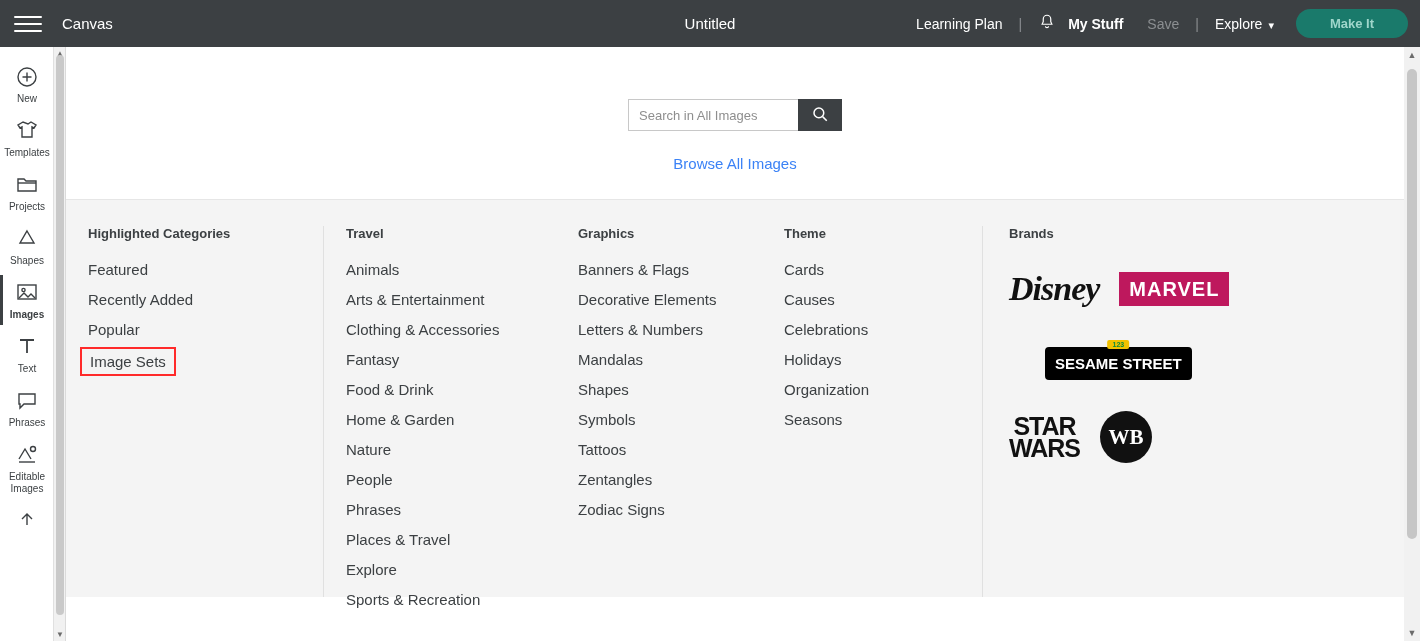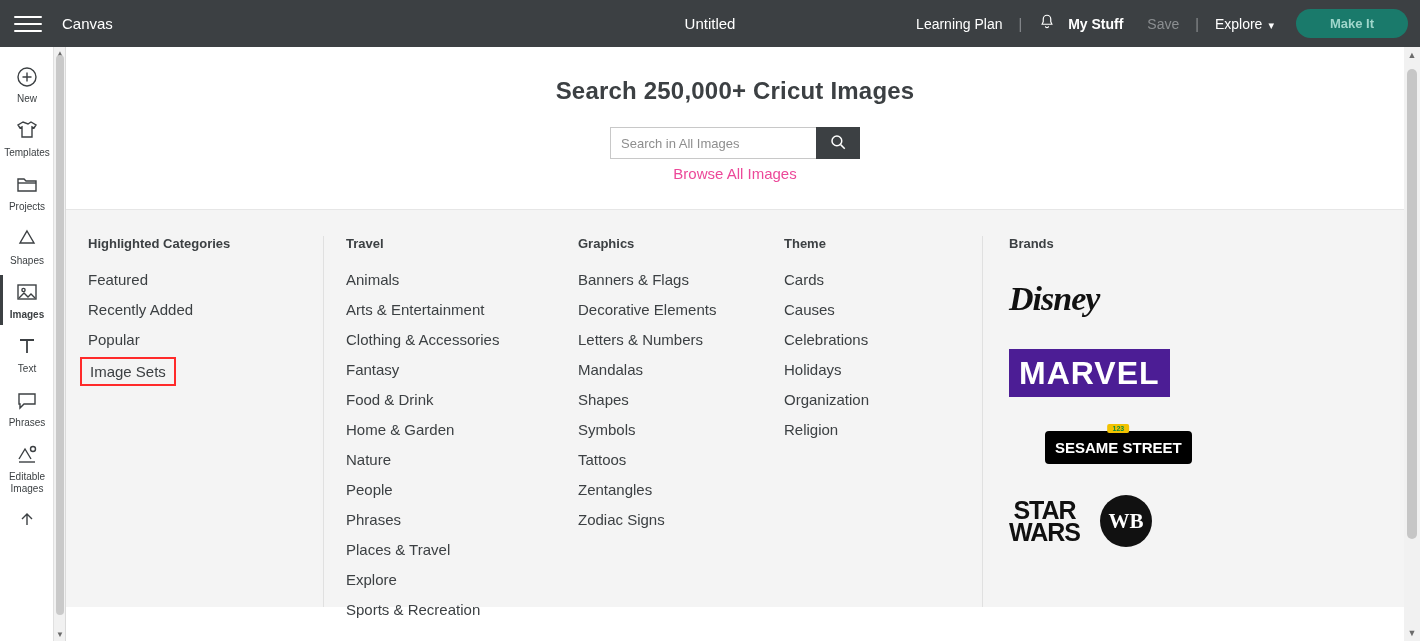--- a/index.html
+++ b/index.html
@@ -55,29 +55,29 @@
 
   
   .panel {
     position: absolute; top: 47px; left: 66px; width: 1338px; height: 594px;
     background: #ffffff; overflow: hidden;
   }
   .hero { background: #ffffff; padding: 30px 0 26px; text-align: center; }
   .hero h1 { font-size: 24px; color: #3c4043; font-weight: bold; letter-spacing: .2px; }
   .searchrow { margin-top: 22px; display: flex; justify-content: center; }
   .search-input {
-    width: 206px; height: 32px; border: 1px solid #c8c8c8; border-right: none;
+    width: 170px; height: 32px; border: 1px solid #c8c8c8; border-right: none;
     padding: 0 10px; font-size: 13px; color: #555; outline: none; background: #fff;
   }
   .search-input::placeholder { color: #8e8e8e; }
   .search-btn {
     width: 44px; height: 32px; background: #3c4043; border: none; cursor: pointer;
     display: flex; align-items: center; justify-content: center;
   }
-  .browse-all { margin-top: 6px; font-size: 15px; color: #ec4899; cursor: pointer; display: inline-block; }
+  .browse-all { margin-top: 24px; font-size: 15px; color: #3b82f6; cursor: pointer; display: inline-block; }
 
   .columns {
     background: #f4f4f4; border-top: 1px solid #e6e6e6;
     height: 398px; padding: 26px 0 0 0; position: relative;
     display: flex;
   }
   .col { padding-left: 22px; }
   .col.c1 { width: 258px; border-right: 1px solid #e0e0e0; }
   .col.c2 { width: 232px; }
   .col.c3 { width: 206px; }
@@ -88,21 +88,21 @@
   .col li { font-size: 15px; color: #3c4043; margin-bottom: 13px; cursor: pointer; }
   .col li.highlight {
     display: inline-block; border: 2px solid #ff2a2a; padding: 4px 8px;
     margin-left: -8px; margin-top: -4px; margin-bottom: 7px;
   }
 
   
   .brands { display: flex; flex-wrap: wrap; gap: 18px 20px; width: 260px; }
   .brand { height: 56px; display: flex; align-items: center; }
   .disney { font-family: "Liberation Serif", serif; font-size: 34px; font-style: italic; font-weight: bold; color: #111; letter-spacing: -1px; }
-  .marvel { background: #4c1d95; color: #fff; font-weight: bold; font-size: 32px; letter-spacing: 1px; padding: 6px 10px 5px; font-family: "Liberation Sans", sans-serif; }
+  .marvel { background: #be185d; color: #fff; font-weight: bold; font-size: 20px; letter-spacing: 1px; padding: 6px 10px 5px; font-family: "Liberation Sans", sans-serif; }
   .sesame { background: #000000; color: #fff; font-size: 15px; font-weight: bold; padding: 6px 8px; border: 2px solid #000000; border-radius: 4px; position: relative; margin-left: 36px; }
   .sesame .sign { position: absolute; top: -9px; left: 50%; transform: translateX(-50%); background: #f2c200; color: #0b8a3d; font-size: 7px; padding: 1px 5px; border-radius: 2px; }
   .starwars { font-family: "Liberation Sans", sans-serif; font-weight: bold; font-size: 25px; color: #111; line-height: 0.88; letter-spacing: -1px; text-align: center; }
   .wb { width: 52px; height: 52px; border-radius: 50%; background: #111; color: #fff; display: flex; align-items: center; justify-content: center; font-family: "Liberation Serif", serif; font-weight: bold; font-size: 21px; }
 
   
   .panel-scroll { position: absolute; top: 47px; right: 0; width: 16px; height: 594px; background: #f1f1f1; }
   .panel-scroll .thumb { position: absolute; top: 22px; left: 3px; width: 10px; height: 470px; background: #c6c6c6; border-radius: 5px; }
   .panel-scroll .arrow { position: absolute; left: 0; width: 16px; text-align: center; font-size: 9px; color: #6b6b6b; }
 </style>
@@ -223,21 +223,20 @@
 
   <div class="rail-scroll">
     <div class="arrow" style="top:2px;">▲</div>
     <div class="thumb"></div>
     <div class="arrow" style="bottom:2px;">▼</div>
   </div>
 
   <div class="panel">
 
     <div class="hero">
-      <h1>Search 250,000+ Cricut Images</h1>
       <div class="searchrow">
         <input class="search-input" type="text" placeholder="Search in All Images" style="">
         <button class="search-btn">
           <span>
             <svg width="18" height="18" viewBox="0 0 24 24" fill="none" stroke="#ffffff" stroke-width="2">
                 <circle cx="10.5" cy="10.5" r="6.5"></circle>
                 <path d="M15.5 15.5L21 21"></path>
               </svg>
           </span>
         </button>
@@ -291,21 +290,21 @@
       </div>
 
       <div class="col c4">
         <h2>Theme</h2>
         <ul>
           <li>Cards</li>
           <li>Causes</li>
           <li>Celebrations</li>
           <li>Holidays</li>
           <li>Organization</li>
-          <li>Religion</li>
+          <li>Seasons</li>
         </ul>
       </div>
 
       <div class="col c5">
         <h2>Brands</h2>
         <div class="brands">
           <div class="brand">
             <span class="disney">Disney</span>
           </div>
           <div class="brand">

